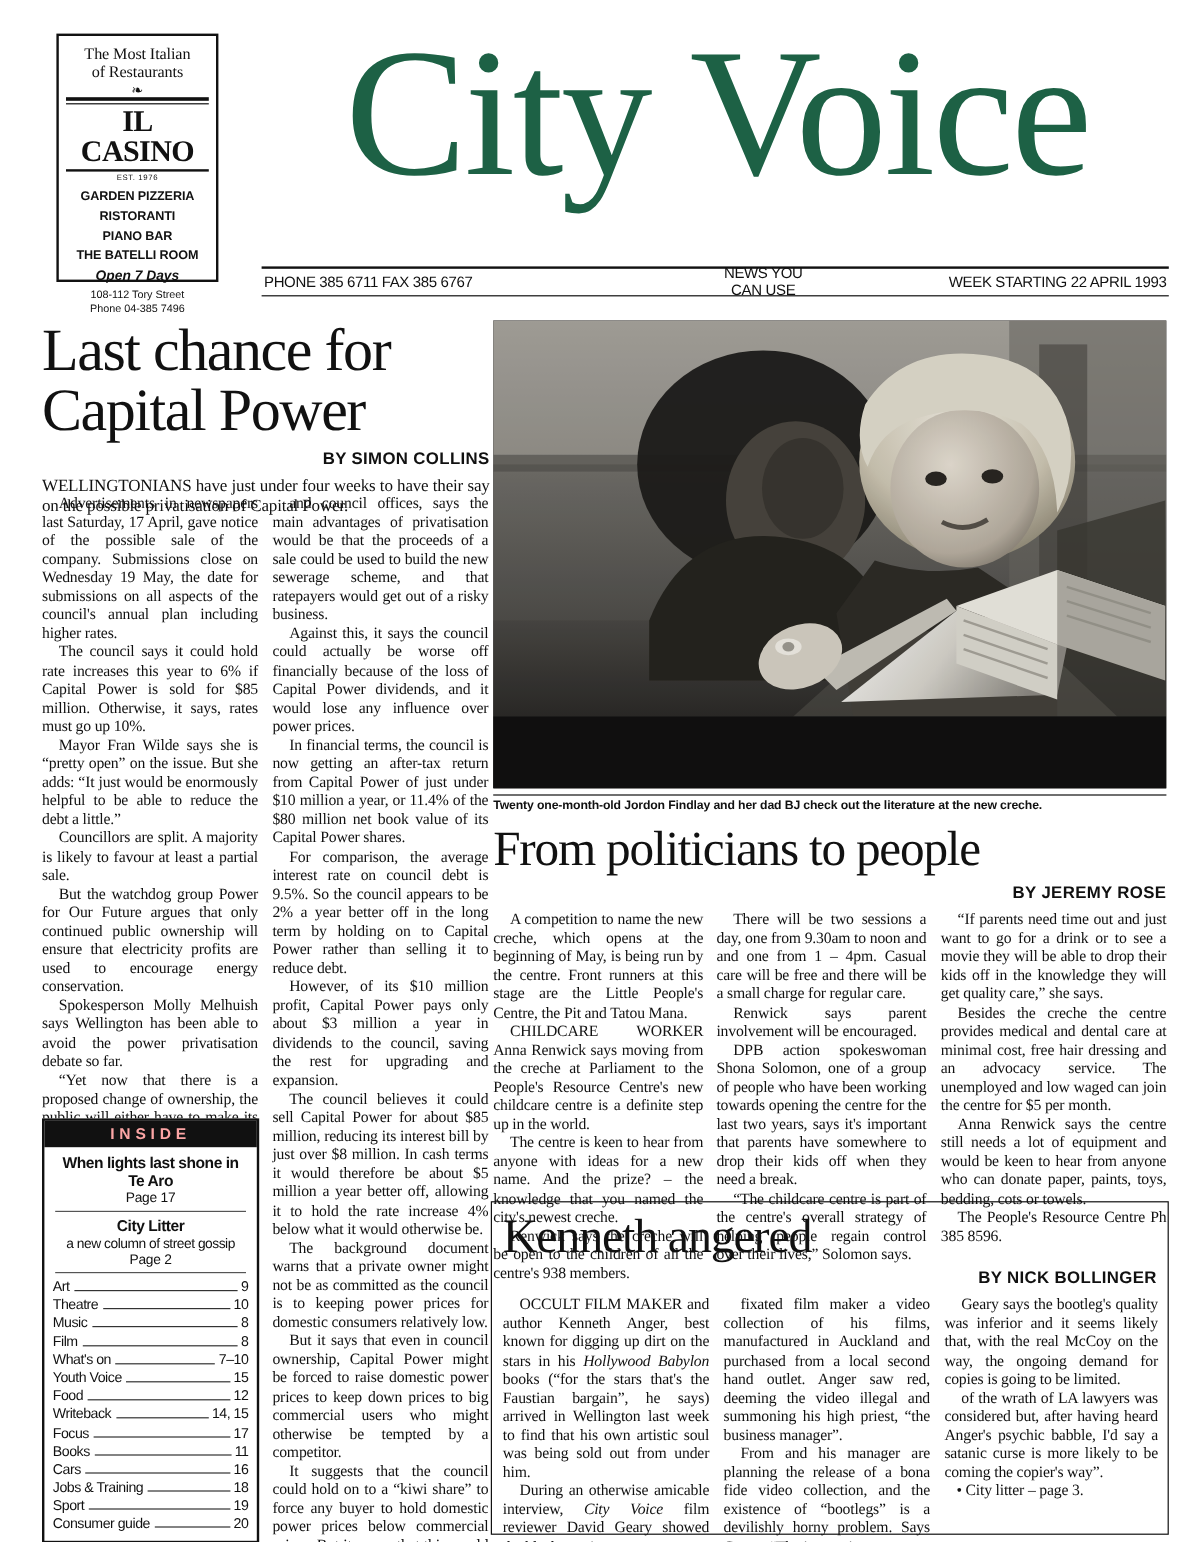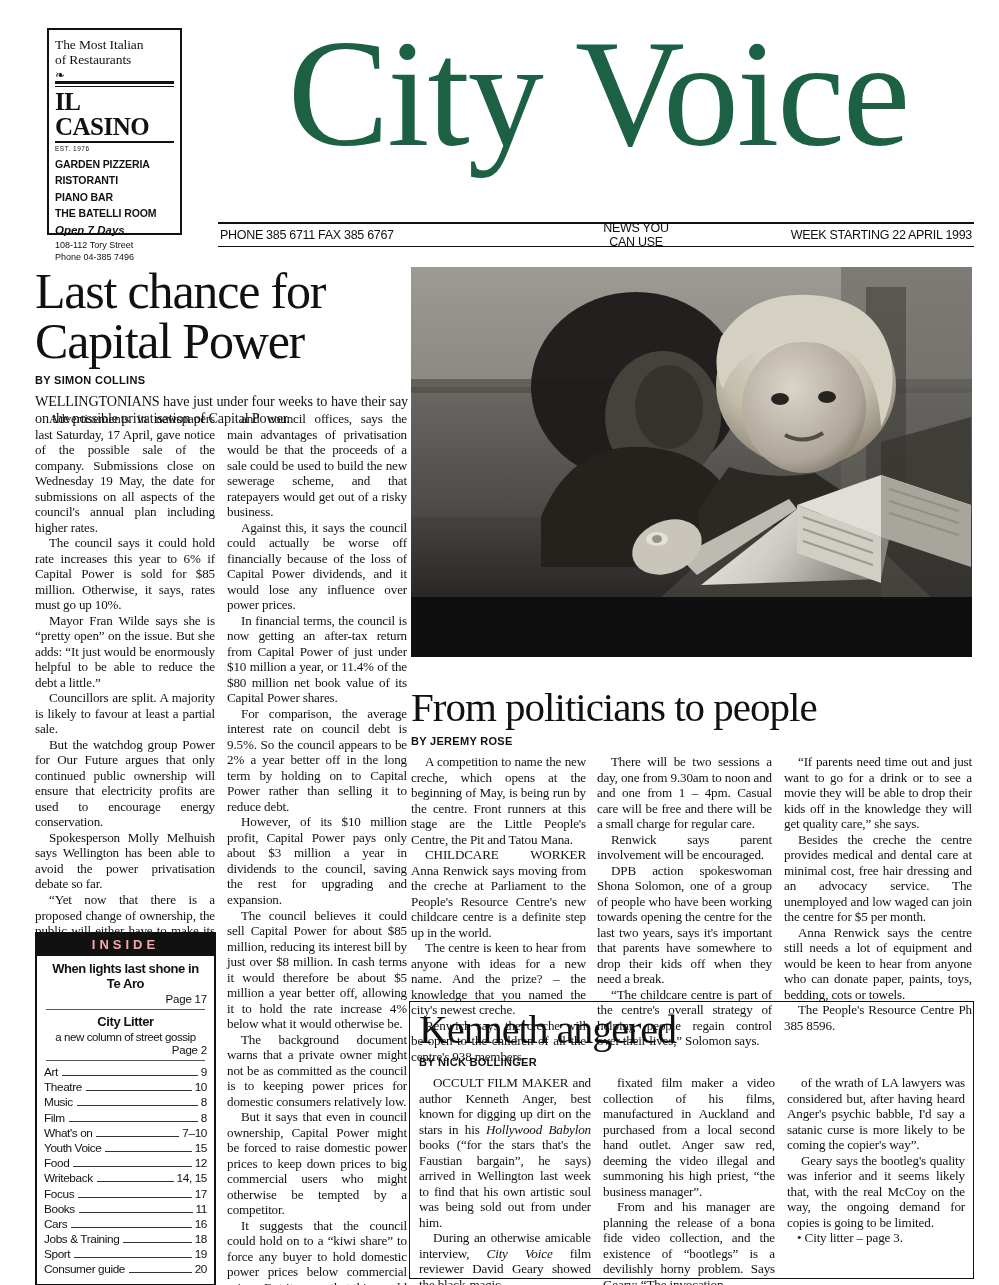--- a/index.html
+++ b/index.html
@@ -24,20 +24,21 @@
     height: 252px;
   }
   .ad-box {
     position: absolute;
     left: 47px; top: 28px;
     width: 135px;
     height: 207px;
     border: 2px solid #111;
     padding: 4px 6px;
     box-sizing: border-box;
+    text-align: center;
     background: #fff;
   }
   .ad-tagline {
     font-family: "Liberation Serif", serif;
     font-size: 13.5px;
     line-height: 1.12;
     font-style: normal;
     margin-top: 3px;
     letter-spacing: -0.1px;
   }
@@ -142,23 +143,24 @@
     font-family: "Liberation Serif", serif;
     font-weight: normal;
     font-size: 50px;
     line-height: 0.99;
     letter-spacing: -1.2px;
     margin: 0 0 8px 0;
   }
   .byline {
     font-family: "Liberation Sans", sans-serif;
     font-weight: bold;
-    font-size: 11px;
+    font-size: 14px;
     letter-spacing: 0.3px;
     margin: 0 0 7px 0;
+    text-align: right;
   }
   .lede {
     font-family: "Liberation Serif", serif;
     font-size: 14.2px;
     line-height: 1.21;
     text-align: justify;
     margin: 0 0 2px 0;
     letter-spacing: -0.15px;
   }
   .bodytext p {
@@ -203,21 +205,21 @@
   .inside-body { padding: 5px 7px 6px 7px; }
   .inside-feature {
     text-align: center;
     font-family: "Liberation Sans", sans-serif;
     font-weight: bold;
     font-size: 13px;
     letter-spacing: -0.4px;
     margin-bottom: 2px;
   }
   .inside-page {
-    text-align: right;
+    text-align: center;
     font-family: "Liberation Sans", sans-serif;
     font-size: 11.5px;
     letter-spacing: -0.2px;
     margin-bottom: 3px;
   }
   .inside-sub {
     text-align: center;
     font-family: "Liberation Sans", sans-serif;
     font-size: 11.5px;
     letter-spacing: -0.4px;
@@ -519,20 +521,21 @@
         <path d="M478 234 L548 256" stroke="#9b988f" stroke-width="2"></path>
         <path d="M478 246 L548 268" stroke="#9b988f" stroke-width="2"></path>
       </g>
       <ellipse cx="256" cy="280" rx="36" ry="26" fill="#d7d2c6" transform="rotate(-22 256 280)"></ellipse>
       <ellipse cx="246" cy="272" rx="11" ry="7" fill="#f2efe7"></ellipse>
       <ellipse cx="246" cy="272" rx="5" ry="4" fill="#9e9b92"></ellipse>
       <path d="M0 330 L561 330 L561 390 L0 390 Z" fill="#111010"></path>
       <rect x="0" y="0" width="561" height="390" fill="#000" opacity="0.06"></rect>
     </svg>
   </div>
+  <div class="caption">Twenty one-month-old Jordon Findlay and her dad BJ check out the literature at the new creche.</div>
 
   <div class="story2">
     <h2 class="head2">From politicians to people</h2>
     <div class="byline">BY JEREMY ROSE</div>
     <div class="story2-cols">
       <div class="s2c s2c1 bodytext">
         <p>A competition to name the new creche, which opens at the beginning of May, is being run by the centre. Front runners at this stage are the Little People's Centre, the Pit and Tatou Mana.</p>
         <p>CHILDCARE WORKER Anna Renwick says moving from the creche at Parliament to the People's Resource Centre's new childcare centre is a definite step up in the world.</p>
         <p>The centre is keen to hear from anyone with ideas for a new name. And the prize? – the knowledge that you named the city's newest creche.</p>
         <p>Renwick says the creche will be open to the children of all the centre's 938 members.</p>
@@ -558,20 +561,20 @@
     <div class="story3-cols">
       <div class="s3c s3c1 bodytext">
         <p><span>OCCULT FILM MAKER and author Kenneth Anger, best known for digging up dirt on the stars in his </span><em class="it">Hollywood Babylon</em><span> books (“for the stars that's the Faustian bargain”, he says) arrived in Wellington last week to find that his own artistic soul was being sold out from under him.</span></p>
         <p><span>During an otherwise amicable interview, </span><em class="it">City Voice</em><span> film reviewer David Geary showed the black-magic</span></p>
       </div>
       <div class="s3c s3c2 bodytext">
         <p>fixated film maker a video collection of his films, manufactured in Auckland and purchased from a local second hand outlet. Anger saw red, deeming the video illegal and summoning his high priest, “the business manager”.</p>
         <p>From and his manager are planning the release of a bona fide video collection, and the existence of “bootlegs” is a devilishly horny problem. Says Geary: “The invocation</p>
       </div>
       <div class="s3c s3c3 bodytext">
+        <p>Geary says the bootleg's quality was inferior and it seems likely that, with the real McCoy on the way, the ongoing demand for copies is going to be limited.</p>
         <p>of the wrath of LA lawyers was considered but, after having heard Anger's psychic babble, I'd say a satanic curse is more likely to be coming the copier's way”.</p>
-        <p>Geary says the bootleg's quality was inferior and it seems likely that, with the real McCoy on the way, the ongoing demand for copies is going to be limited.</p>
         <p class="bullet" style="text-indent:10px;">• City litter – page 3.</p>
       </div>
     </div>
   </div>
 
 </div>
 
 </body></html>

